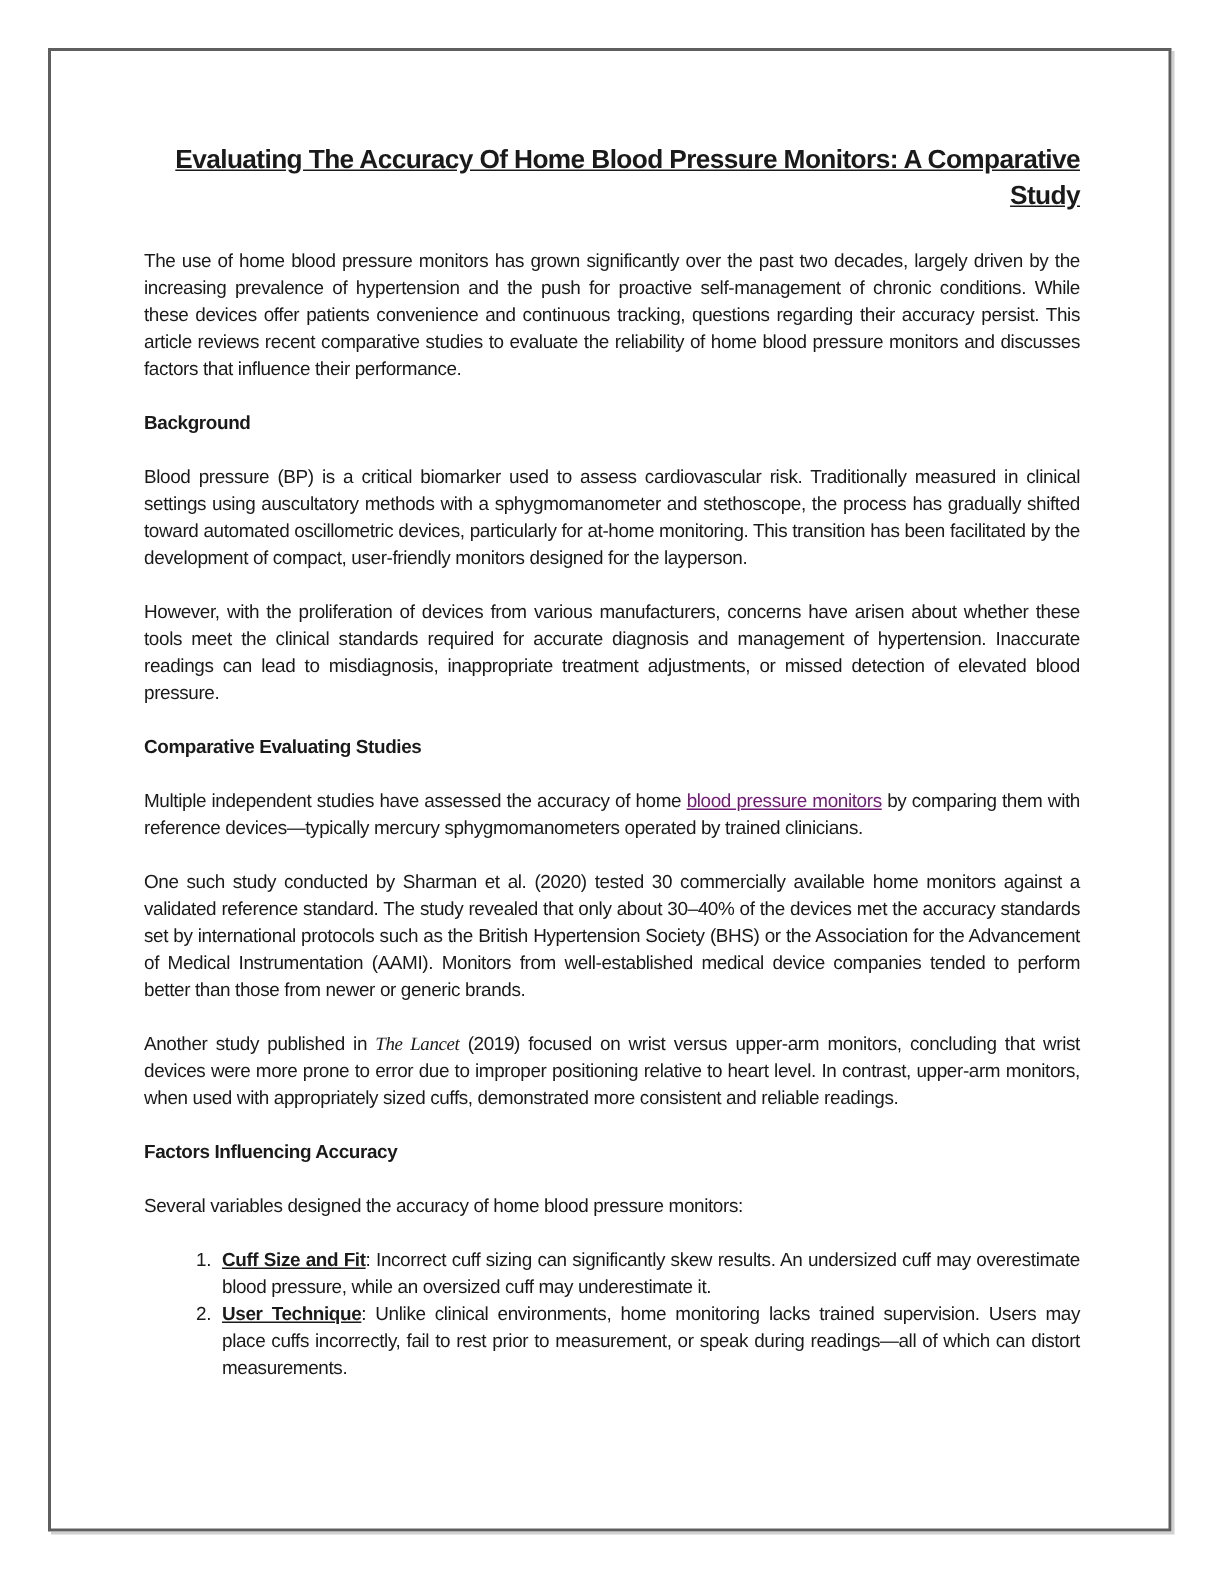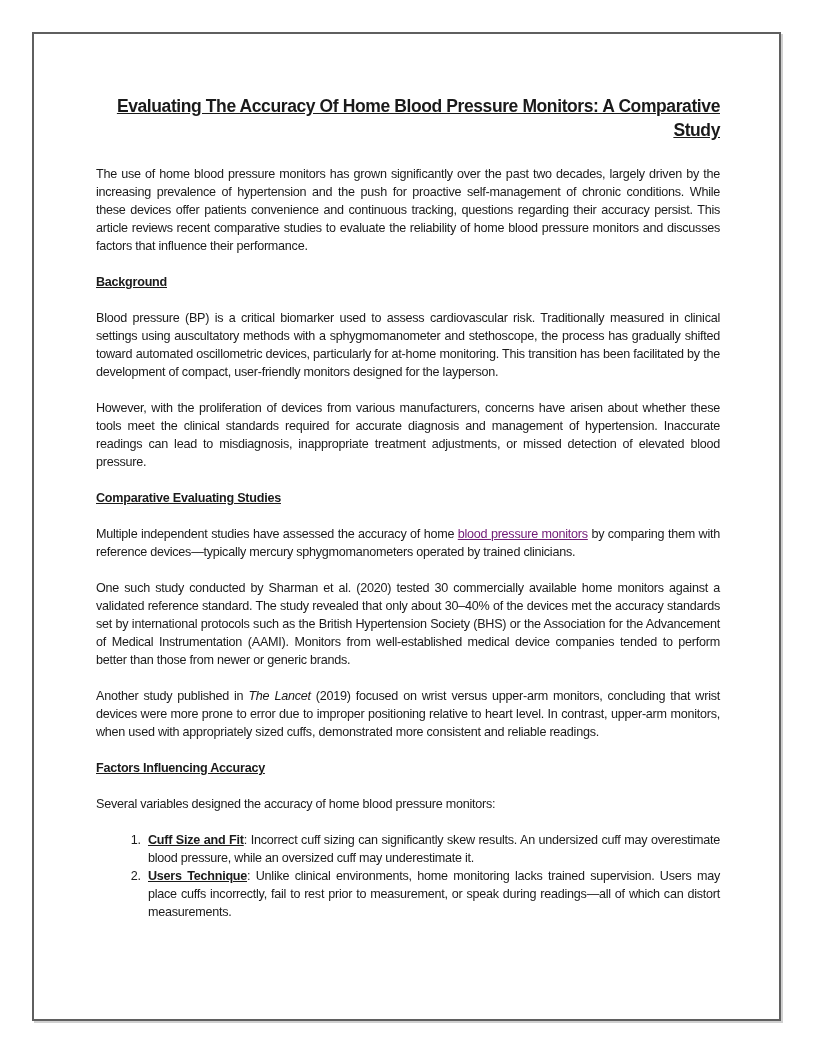--- a/index.html
+++ b/index.html
@@ -25,26 +25,26 @@
   .title {
     text-align: right;
     font-weight: bold;
     text-decoration: underline;
     font-size: 17.5px;
     line-height: 24px;
     letter-spacing: -0.4px;
     margin: 0 0 23px 0;
   }
   p { margin: 0 0 18px 0; text-align: justify; }
-  .heading { font-weight: bold; margin: 0 0 18px 0; text-decoration: underline; }
+  .heading { font-weight: bold; margin: 0 0 18px 0; }
   a.inline-link { color: #701a75; text-decoration: underline; }
   ol { margin: 0; padding-left: 48px; }
   ol li { text-align: justify; padding-left: 4px; }
   .item-label { font-weight: bold; text-decoration: underline; }
-  em { font-style: italic; }
+  em { font-style: italic; font-family: Liberation Serif, serif; }
 </style>
 </head>
 <body>
 
 <div class="page-frame"></div>
 
 <div class="content">
   <div class="title">Evaluating The Accuracy Of Home Blood Pressure Monitors: A Comparative Study</div>
 
   <p>The use of home blood pressure monitors has grown significantly over the past two decades, largely driven by the increasing prevalence of hypertension and the push for proactive self-management of chronic conditions. While these devices offer patients convenience and continuous tracking, questions regarding their accuracy persist. This article reviews recent comparative studies to evaluate the reliability of home blood pressure monitors and discusses factors that influence their performance.</p>
@@ -56,15 +56,15 @@
   <div class="heading">Comparative Evaluating Studies</div>
   <p><span>Multiple independent studies have assessed the accuracy of home </span><a class="inline-link" href="#">blood pressure monitors</a><span> by comparing them with reference devices—typically mercury sphygmomanometers operated by trained clinicians.</span></p>
   <p>One such study conducted by Sharman et al. (2020) tested 30 commercially available home monitors against a validated reference standard. The study revealed that only about 30–40% of the devices met the accuracy standards set by international protocols such as the British Hypertension Society (BHS) or the Association for the Advancement of Medical Instrumentation (AAMI). Monitors from well-established medical device companies tended to perform better than those from newer or generic brands.</p>
   <p><span>Another study published in </span><em>The Lancet</em><span> (2019) focused on wrist versus upper-arm monitors, concluding that wrist devices were more prone to error due to improper positioning relative to heart level. In contrast, upper-arm monitors, when used with appropriately sized cuffs, demonstrated more consistent and reliable readings.</span></p>
 
   <div class="heading">Factors Influencing Accuracy</div>
   <p>Several variables designed the accuracy of home blood pressure monitors:</p>
 
   <ol>
     <li><span class="item-label">Cuff Size and Fit</span><span>: Incorrect cuff sizing can significantly skew results. An undersized cuff may overestimate blood pressure, while an oversized cuff may underestimate it.</span></li>
-    <li><span class="item-label">Users Technique</span><span>: Unlike clinical environments, home monitoring lacks trained supervision. Users may place cuffs incorrectly, fail to rest prior to measurement, or speak during readings—all of which can distort measurements.</span></li>
+    <li><span class="item-label">User Technique</span><span>: Unlike clinical environments, home monitoring lacks trained supervision. Users may place cuffs incorrectly, fail to rest prior to measurement, or speak during readings—all of which can distort measurements.</span></li>
   </ol>
 </div>
 
 </body></html>

